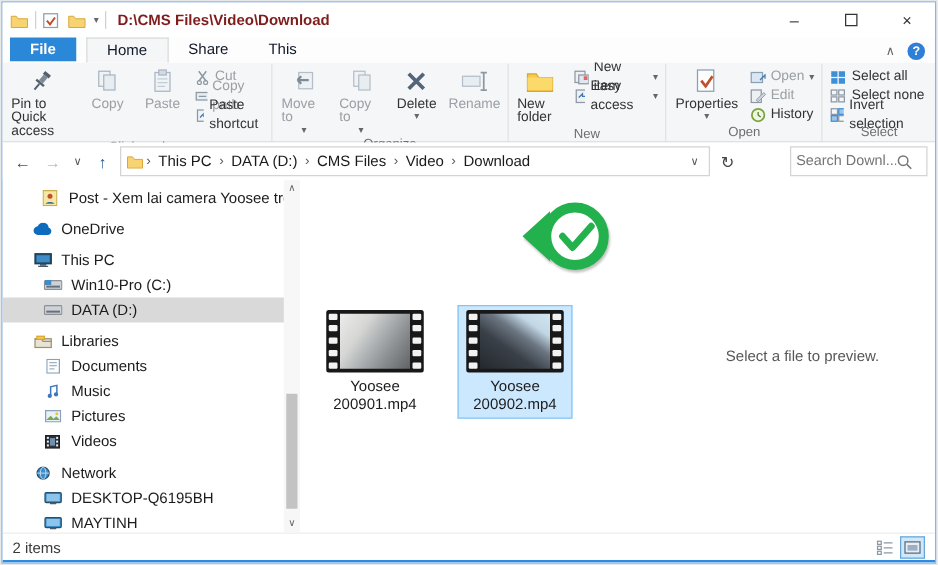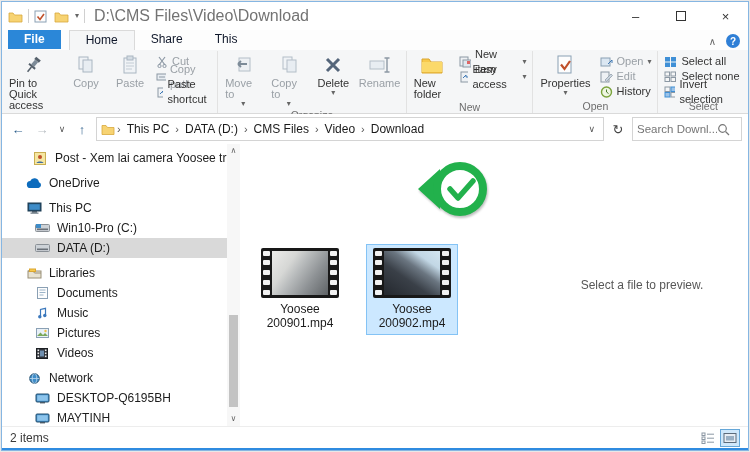--- a/index.html
+++ b/index.html
@@ -3,21 +3,21 @@
 <meta charset="utf-8">
 <style>
   * { margin:0; padding:0; box-sizing:border-box; }
   html,body { width:750px; height:452px; background:#e8e8e8; font-family:"Liberation Sans", sans-serif; }
   .window { width:748px; height:450px; margin:1px; background:#fff; border:1px solid #86b6e2; display:flex; flex-direction:column; overflow:hidden; }
 
   
   .titlebar { height:28px; display:flex; align-items:center; background:#fff; padding-left:6px; flex:0 0 auto; }
   .titlebar .sep { width:1px; height:14px; background:#d0d0d0; margin:0 5px; }
   .qat { display:flex; align-items:center; gap:6px; }
-  .title-text { font-size:16px; color:#737373; margin-left:4px; white-space:nowrap; }
+  .title-text { font-size:12px; color:#7f1d1d; margin-left:4px; white-space:nowrap;font-weight:bold; }
   .win-controls { margin-left:auto; display:flex; height:100%; }
   .win-btn { width:45px; height:100%; display:flex; align-items:center; justify-content:center; font-size:13px; color:#333; }
   .max-box { width:10px; height:10px; border:1px solid #333; display:inline-block; }
 
   
   .tabs { height:20px; display:flex; align-items:flex-start; background:#fdfdfd; padding-left:6px; flex:0 0 auto; position:relative; }
   .tab { font-size:12px; padding:2px 16px 3px 16px; color:#0f172a; }
   .tab.file { background:#2b87d8; color:#fff; font-weight:bold; margin-right:8px; }
   .tab.active { background:#f5f6f7; border:1px solid #dadada; border-bottom:none; }
   .ribbon-right { position:absolute; right:8px; bottom:2px; display:flex; gap:10px; align-items:center; }
@@ -40,21 +40,21 @@
   
   .addrrow { height:30px; display:flex; align-items:center; padding:3px 6px; gap:4px; background:#fff; flex:0 0 auto; }
   .nav-ic { font-size:13px; color:#2a5d8a; width:20px; text-align:center; }
   .nav-ic.disabled { color:#b9bfc4; }
   .nav-ic.small { width:12px; font-size:9px; color:#555; }
   .addrbox { flex:1; height:24px; border:1px solid #d4d4d4; display:flex; align-items:center; padding:0 4px; gap:2px; font-size:12px; color:#1a1a1a; }
   .crumb { padding:0 4px; white-space:nowrap; }
   .crumb-sep { color:#555; font-size:11px; }
   .addr-dd { margin-left:auto; font-size:9px; color:#555; padding:0 4px; }
   .refresh { font-size:13px; color:#444; width:20px; text-align:center; }
-  .searchbox { width:110px; height:24px; border:1px solid #d4d4d4; display:flex; align-items:center; padding:0 4px; }
+  .searchbox { width:110px; height:24px; border:1px solid #d4d4d4; display:flex; align-items:center; padding:0 4px;margin-left:36px; }
   .searchbox input { border:none; outline:none; width:80px; font-size:11.5px; color:#444; font-family:"Liberation Sans",sans-serif; background:transparent; }
 
   
   .main { flex:1; display:flex; min-height:0; }
   .sidebar { width:238px; position:relative; font-size:12px; color:#1c1c1c; padding-top:4px; flex:0 0 auto; }
   .srow { height:20px; display:flex; align-items:center; gap:7px; padding-left:24px; white-space:nowrap; overflow:hidden; }
   .srow.child { padding-left:32px; }
   .srow.post { padding-left:30px; }
   .srow.sel { background:#d9d9d9; width:226px; }
   .sgap { height:5px; }

